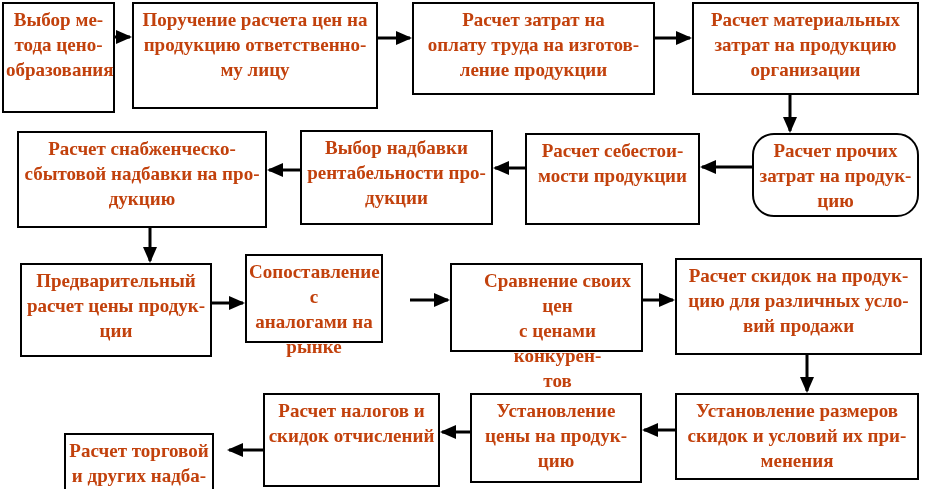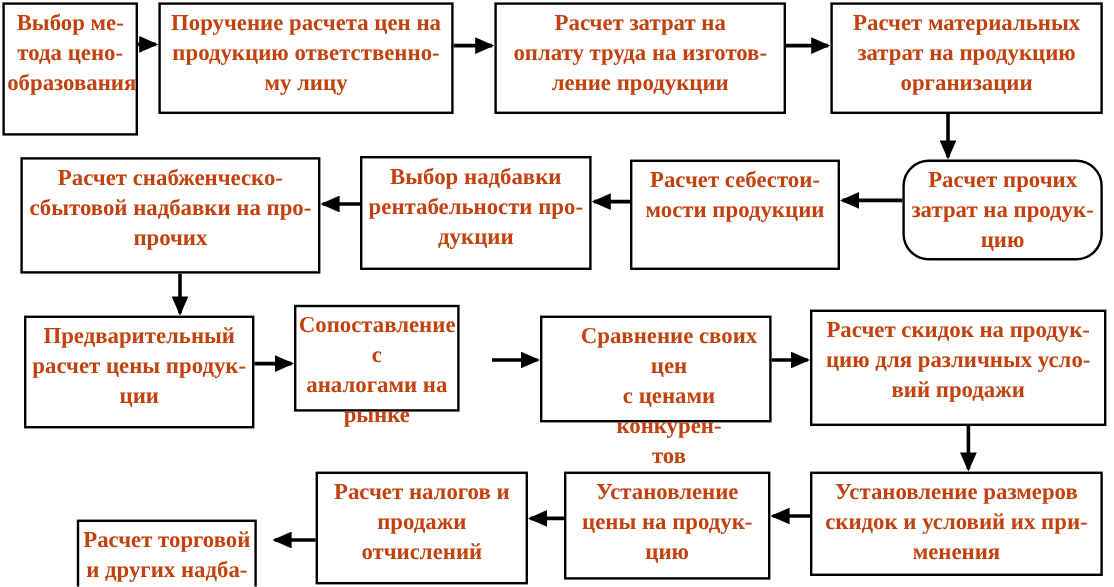--- a/index.html
+++ b/index.html
@@ -23,21 +23,21 @@
     background: #ffffff;
     text-align: center;
     font-size: 19px;
     line-height: 25px;
     font-weight: 600;
     white-space: pre-line;
     padding: 3px 2px 0 2px;
   }
   
   .b1  { left: 2px;   top: 2px;   width: 113px; height: 111px; }
-  .b2  { left: 132px; top: 2px;   width: 246px; height: 93px;  }
+  .b2  { left: 132px; top: 2px;   width: 246px; height: 107px;  }
   .b3  { left: 412px; top: 2px;   width: 243px; height: 93px;  }
   .b4  { left: 692px; top: 2px;   width: 227px; height: 93px;  }
   .b5  { left: 752px; top: 133px; width: 167px; height: 84px; border-radius: 22px;  }
   .b6  { left: 525px; top: 133px; width: 175px; height: 92px;  }
   .b7  { left: 300px; top: 130px; width: 193px; height: 95px;  }
   .b8  { left: 17px;  top: 131px; width: 250px; height: 97px;  }
   .b9  { left: 20px;  top: 263px; width: 192px; height: 94px;  }
   .b10 { left: 245px; top: 254px; width: 138px; height: 89px;  }
   .b11 { left: 450px; top: 263px; width: 193px; height: 89px; padding-left: 24px;  }
   .b12 { left: 675px; top: 258px; width: 247px; height: 97px;  }
@@ -79,41 +79,41 @@
   <div class="flow-box b5">Расчет прочих
 затрат на продук-
 цию</div>
   <div class="flow-box b6">Расчет себестои-
 мости продукции</div>
   <div class="flow-box b7">Выбор надбавки
 рентабельности про-
 дукции</div>
   <div class="flow-box b8">Расчет снабженческо-
 сбытовой надбавки на про-
-прочих</div>
+дукцию</div>
   <div class="flow-box b9">Предварительный
 расчет цены продук-
 ции</div>
   <div class="flow-box b10">Сопоставление с
 аналогами на
 рынке</div>
   <div class="flow-box b11">Сравнение своих цен
 с ценами конкурен-
 тов</div>
   <div class="flow-box b12">Расчет скидок на продук-
 цию для различных усло-
 вий продажи</div>
   <div class="flow-box b13">Установление размеров
 скидок и условий их при-
 менения</div>
   <div class="flow-box b14">Установление
 цены на продук-
 цию</div>
   <div class="flow-box b15">Расчет налогов и
-продажи отчислений</div>
+скидок отчислений</div>
   <div class="flow-box b16">Расчет торговой
 и других надба-
 вок</div>
 
   <svg id="arrows" viewBox="0 0 928 489" xmlns="http://www.w3.org/2000/svg">
     <defs>
       <marker id="ah" markerUnits="userSpaceOnUse" markerWidth="16" markerHeight="14" refX="14" refY="7" orient="auto">
         <path d="M0,0 L16,7 L0,14 Z" fill="#000000"></path>
       </marker>
     </defs>

